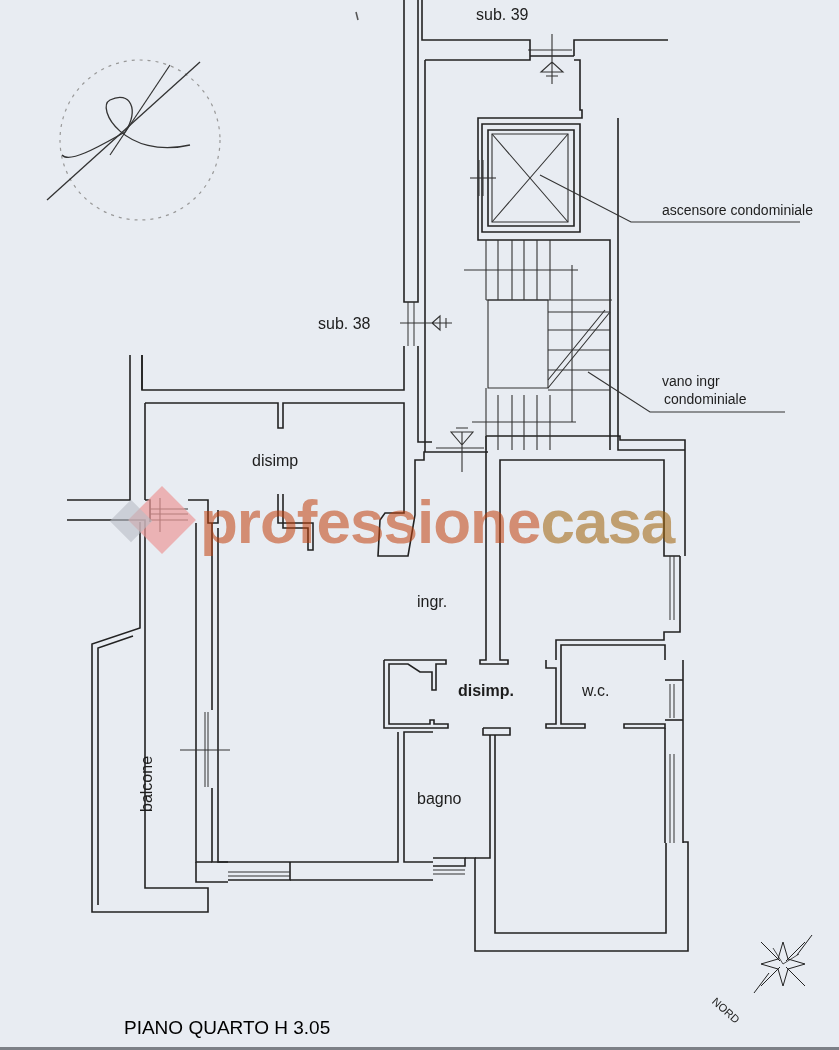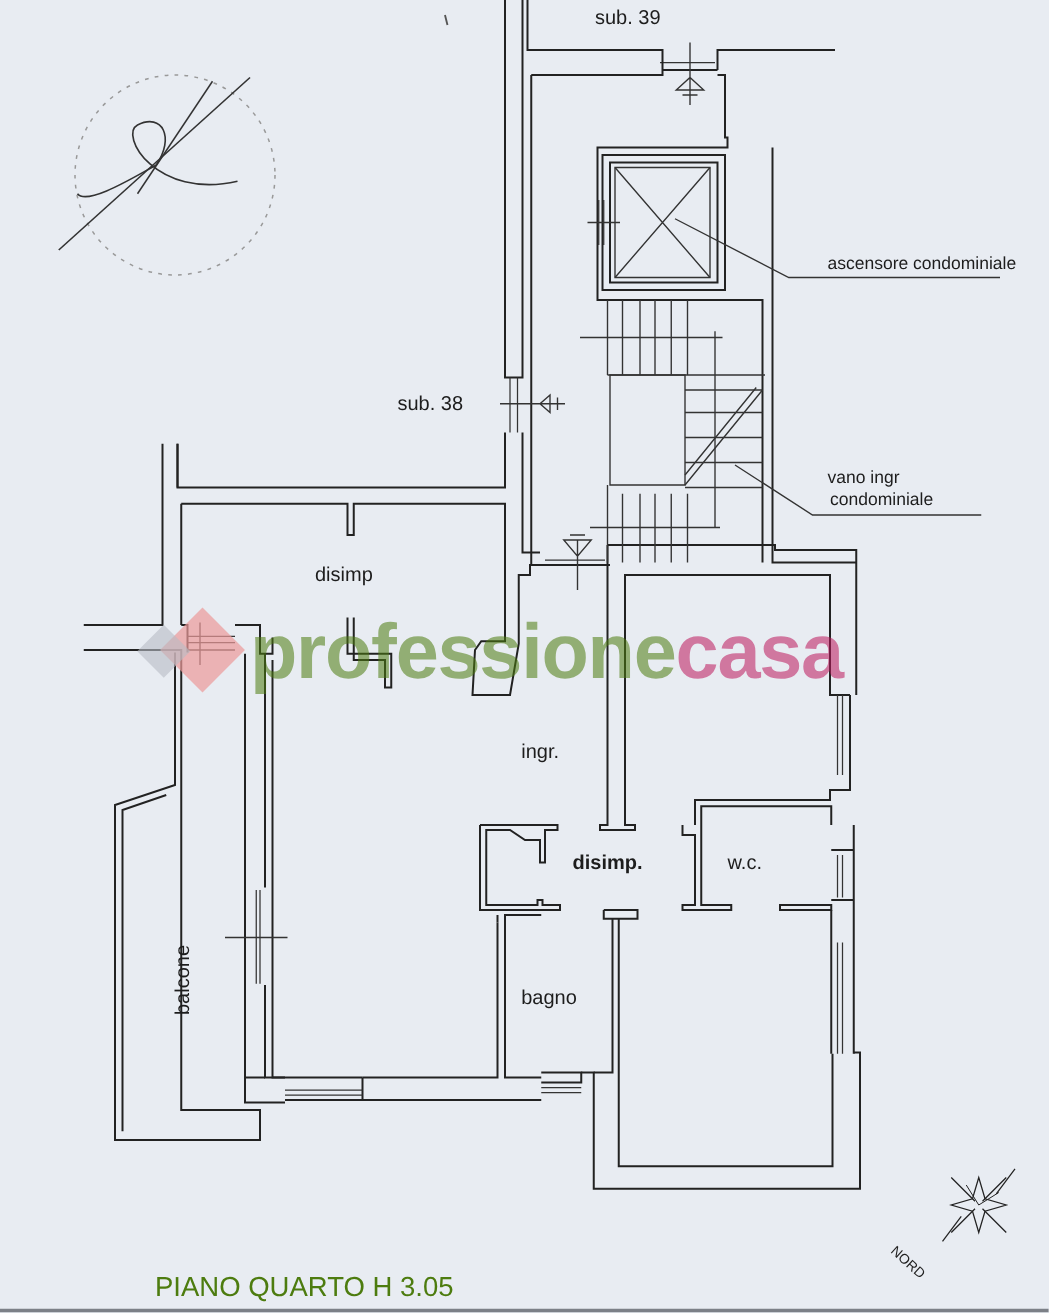--- a/index.html
+++ b/index.html
@@ -3,24 +3,24 @@
 <meta charset="utf-8">
 <style>
   html, body { margin: 0; padding: 0; }
   body { width: 839px; height: 1050px; background: #e8ecf2; overflow: hidden; position: relative; font-family: "Liberation Sans", sans-serif; }
   #plan { position: absolute; left: 0; top: 0; width: 839px; height: 1050px; }
   .w { fill: none; stroke: #222; stroke-width: 1.6; stroke-linejoin: miter; }
   .t { fill: none; stroke: #333; stroke-width: 1.1; }
   .win { fill: none; stroke: #333; stroke-width: 1; }
   .lbl { position: absolute; color: #1d1d1d; font-family: "Liberation Sans", sans-serif; font-size: 16px; white-space: nowrap; }
   .lbl.small { font-size: 14px; }
-  .lbl.title { font-size: 22px; color: #4d7c0f; text-align: right; }
+  .lbl.title { font-size: 19px; color: #000000; text-align: right; }
   .watermark { position: absolute; left: 200px; top: 486px; font-family: "Liberation Sans", sans-serif; font-weight: bold; font-size: 62px; letter-spacing: -1px; white-space: nowrap; opacity: 0.55; }
-  .wm-a { color: #4d7c0f; }
-  .wm-b { color: #be185d; }
+  .wm-a { color: #c2410c; }
+  .wm-b { color: #a16207; }
   .nord { position: absolute; left: 718px; top: 995px; font-size: 11px; transform: rotate(42deg); transform-origin: left top; color: #222; }
   .bottom-bar { position: absolute; left: 0; bottom: 0; width: 839px; height: 3px; background: #7c8087; }
 </style>
 </head>
 <body>
 
 <svg id="plan" viewBox="0 0 839 1050" xmlns="http://www.w3.org/2000/svg">
 
   <g>
     <circle cx="140" cy="140" r="80" fill="none" stroke="#999" stroke-width="1.2" stroke-dasharray="3 5"></circle>

